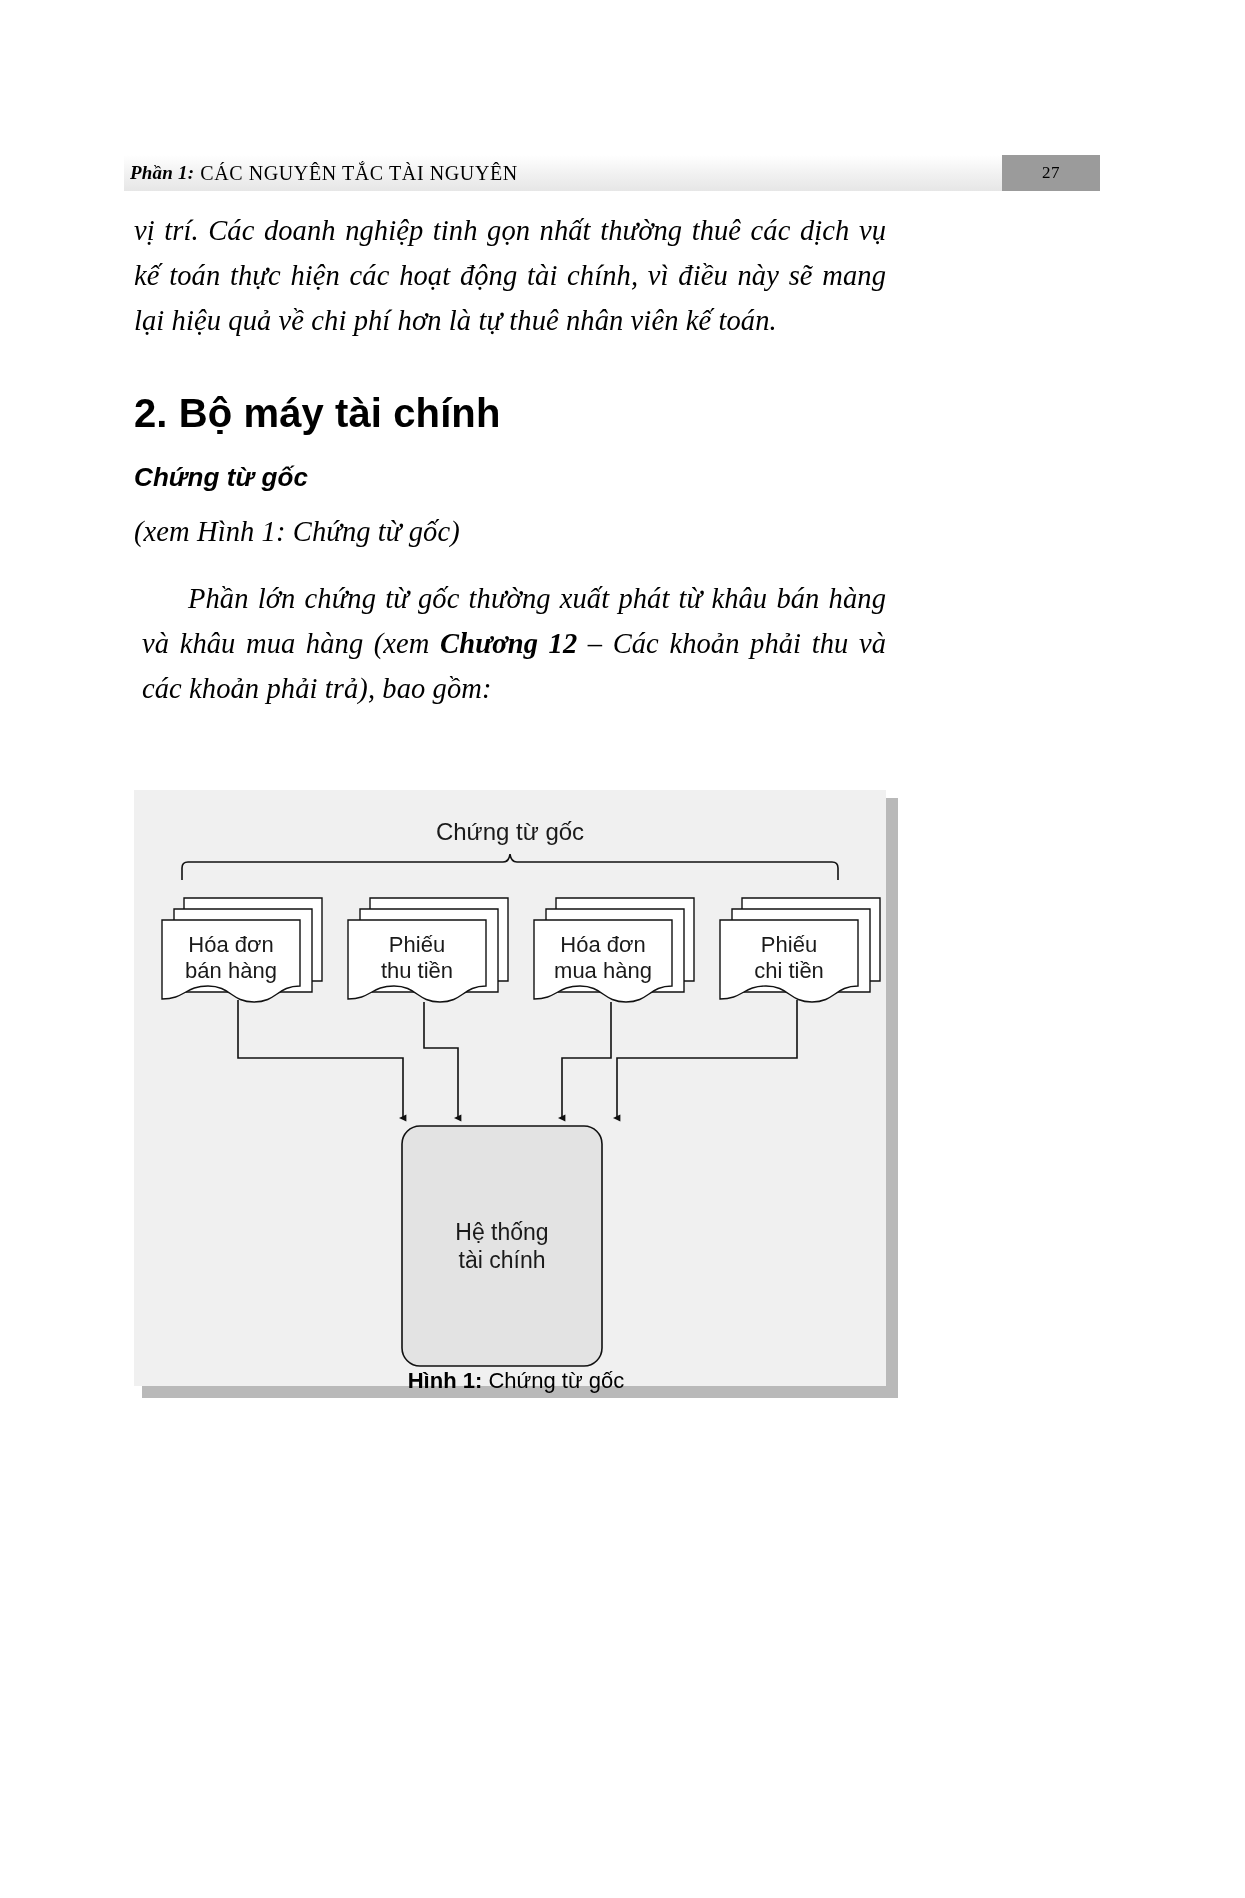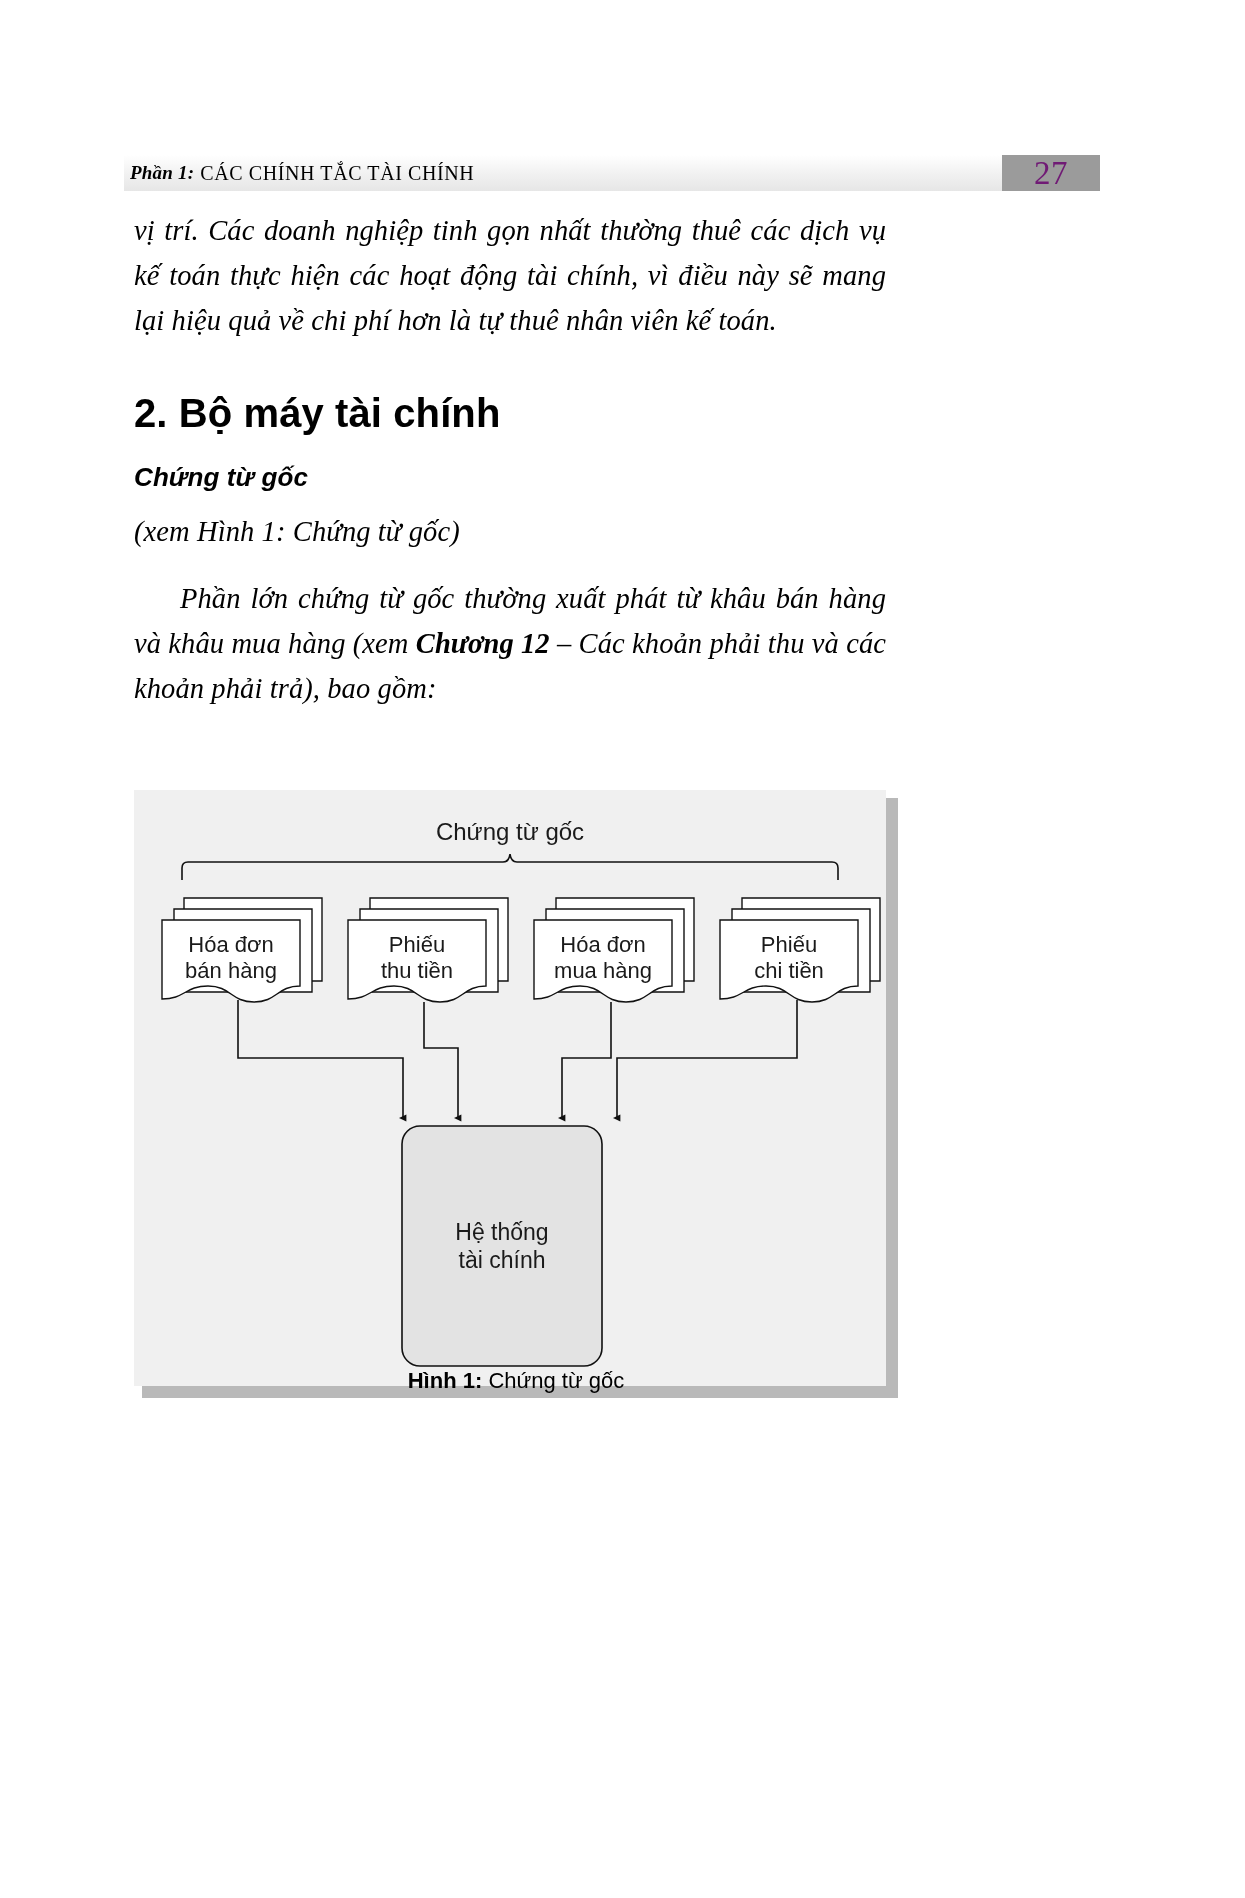--- a/index.html
+++ b/index.html
@@ -55,44 +55,44 @@
     letter-spacing: 0.6px;
   }
   .header-pagebox {
     width: 98px;
     background: #9b9b9b;
     display: flex;
     align-items: center;
     justify-content: center;
   }
   .header-pagenum {
-    color: #701a75;
-    font-family: "Liberation Serif", serif;
-    font-size: 33px;
+    color: #000000;
+    font-family: "Liberation Serif", serif;
+    font-size: 17px;
     letter-spacing: 0.5px;
   }
 
   
   .body-col {
     position: absolute;
     left: 134px;
     top: 208px;
     width: 752px;
   }
   p.para {
     margin: 0;
     font-family: "Liberation Serif", serif;
     font-size: 28.5px;
     line-height: 45px;
     text-align: justify;
     text-justify: inter-word;
     letter-spacing: 0.1px;
     font-style: italic;
   }
-  p.para.indent { text-indent: 46px; }
+  p.para.indent { text-indent: 46px; margin-left: 8px; }
   p.para.noj { text-align: left; }
   .b { font-weight: 700; }
 
   h2.heading {
     margin: 0;
     font-family: "Liberation Sans", sans-serif;
     font-weight: 700;
     font-size: 40px;
     letter-spacing: 0.1px;
   }
@@ -167,21 +167,21 @@
   }
 </style>
 </head>
 <body>
 
 <div class="page">
 
   <div class="header">
     <div class="header-band">
       <span class="header-part">Phần 1:</span>
-      <span class="header-title">CÁC CHÍNH TẮC TÀI CHÍNH</span>
+      <span class="header-title">CÁC NGUYÊN TẮC TÀI NGUYÊN</span>
     </div>
     <div class="header-pagebox">
       <span class="header-pagenum">27</span>
     </div>
   </div>
 
   <div class="body-col">
 
     <p class="para">vị trí. Các doanh nghiệp tinh gọn nhất thường thuê các dịch vụ kế toán thực hiện các hoạt động tài chính, vì điều này sẽ mang lại hiệu quả về chi phí hơn là tự thuê nhân viên kế toán.</p>
 

